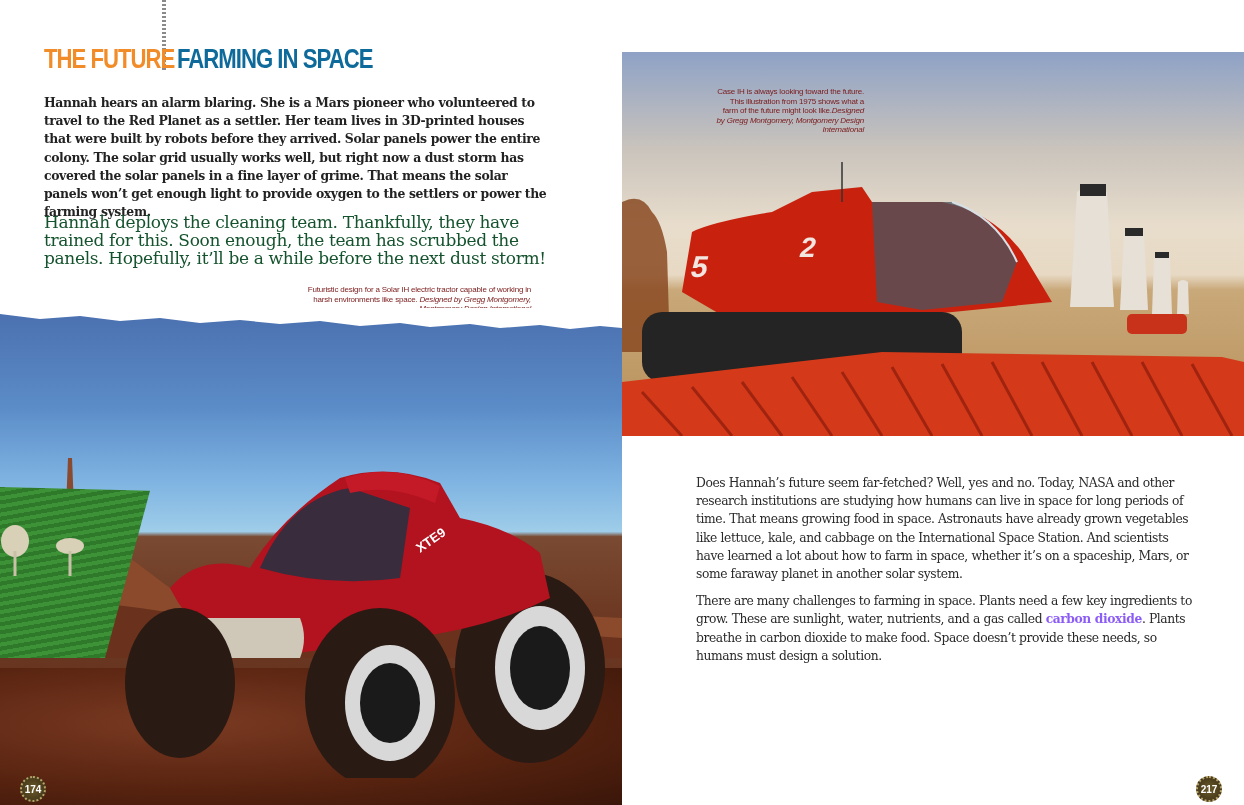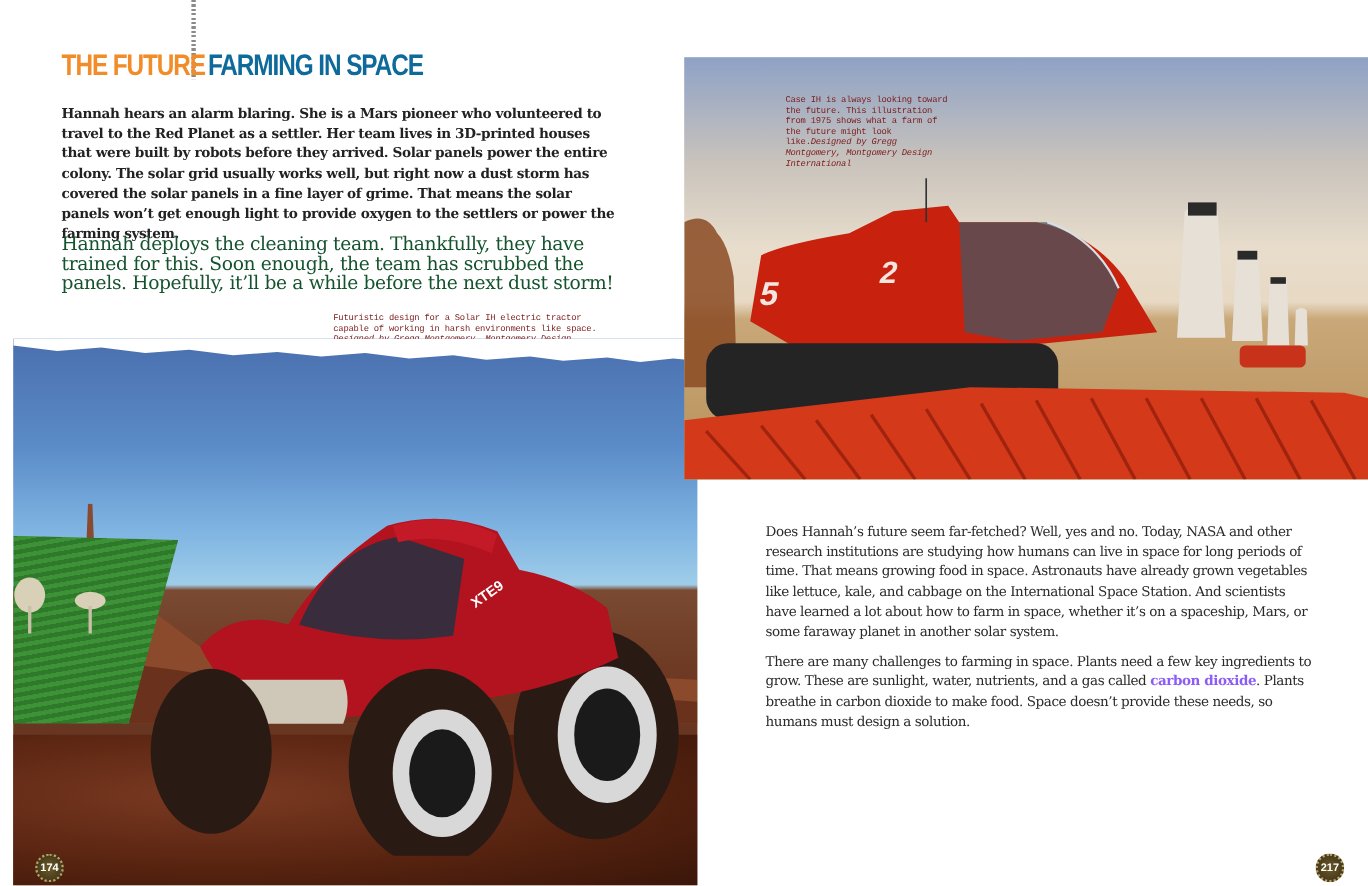--- a/index.html
+++ b/index.html
@@ -2,21 +2,21 @@
 <html><head>
 <meta charset="utf-8">
 <style>
   html, body { margin: 0; padding: 0; }
   body {
     width: 1244px; height: 805px; position: relative; overflow: hidden;
     background: #ffffff;
     font-family: "DejaVu Serif", serif;
   }
   .page { position: absolute; top: 0; height: 805px; }
-  .page-left { left: 12px; width: 622px; }
+  .page-left { left: 0; width: 622px; }
 
   
   .dash-rule {
     position: absolute; left: 162px; top: 0; width: 4px; height: 72px;
     background: repeating-linear-gradient(to bottom, #8a8a8a 0 2px, transparent 2px 4px);
   }
   .header { position: absolute; top: 44px; left: 44px; display: flex; align-items: baseline; }
   .header .section {
     font-family: "Liberation Sans", sans-serif; font-weight: bold;
     font-size: 27px; letter-spacing: -1.2px; color: #f28c28;
@@ -34,22 +34,22 @@
     font-size: 12.4px; line-height: 18.2px; color: #222;
     font-weight: bold; letter-spacing: -0.35px; margin: 0;
   }
   .para2 {
     position: absolute; left: 44px; top: 213px; width: 510px;
     font-size: 17px; line-height: 18.2px; color: #14532d;
     letter-spacing: -0.35px; margin: 0;
   }
 
   .caption {
-    font-family: Liberation Mono, monospace; font-size: 8px; line-height: 9.6px;
-    color: #7a1a1a; letter-spacing: -0.2px;
+    font-family: Liberation Sans, sans-serif; font-size: 8px; line-height: 9.6px;
+    color: #7a1a1a; letter-spacing: -0.2px; text-align: right;
   }
   .caption em { font-style: italic; }
   .caption-left { position: absolute; left: 291px; top: 285px; width: 240px; }
   .caption-right { position: absolute; left: 714px; top: 87px; width: 150px; z-index: 3; }
 
   
   .photo-left {
     position: absolute; left: 0; top: 308px; width: 622px; height: 497px; overflow: hidden;
     background: linear-gradient(to bottom, #4a6fae 0%, #5b8cc8 20%, #7fb4e2 35%, #9fcde9 45%, #7a4a32 46%, #6e3a24 60%, #5a2a1a 100%);
   }

